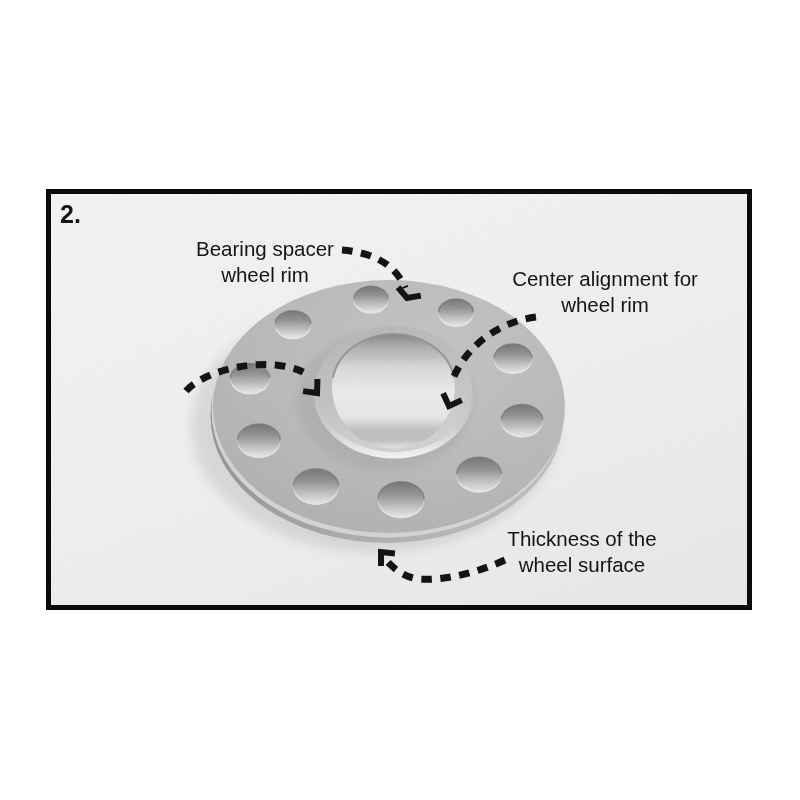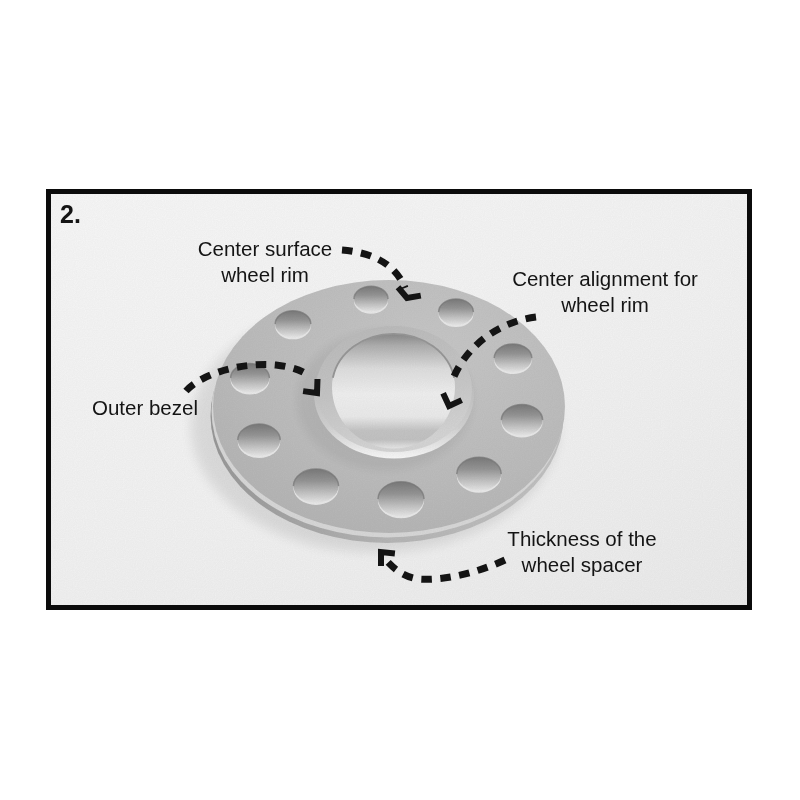--- a/index.html
+++ b/index.html
@@ -156,20 +156,19 @@
         <path class="head" d="M 252.1,197.1 L 266,199 L 266.5,185"></path>
       </g>
       <g>
         <path class="arrow dash" d="M 454,366 C 430,377 396,387 368,385 C 352,383 342,374 334,365"></path>
         <path class="head" d="M 343.9,359.5 L 330,358 L 330,372"></path>
       </g>
     </g>
   </svg>
 
   <div class="step">2.</div>
-  <div class="label lbl-bearing">Center surface
+  <div class="label lbl-bearing">Bearing spacer
 wheel rim</div>
   <div class="label lbl-center">Center alignment for
 wheel rim</div>
-  <div class="label lbl-outer">Outer bezel</div>
   <div class="label lbl-thickness">Thickness of the
-wheel spacer</div>
+wheel surface</div>
 </div>
 
 </body></html>

